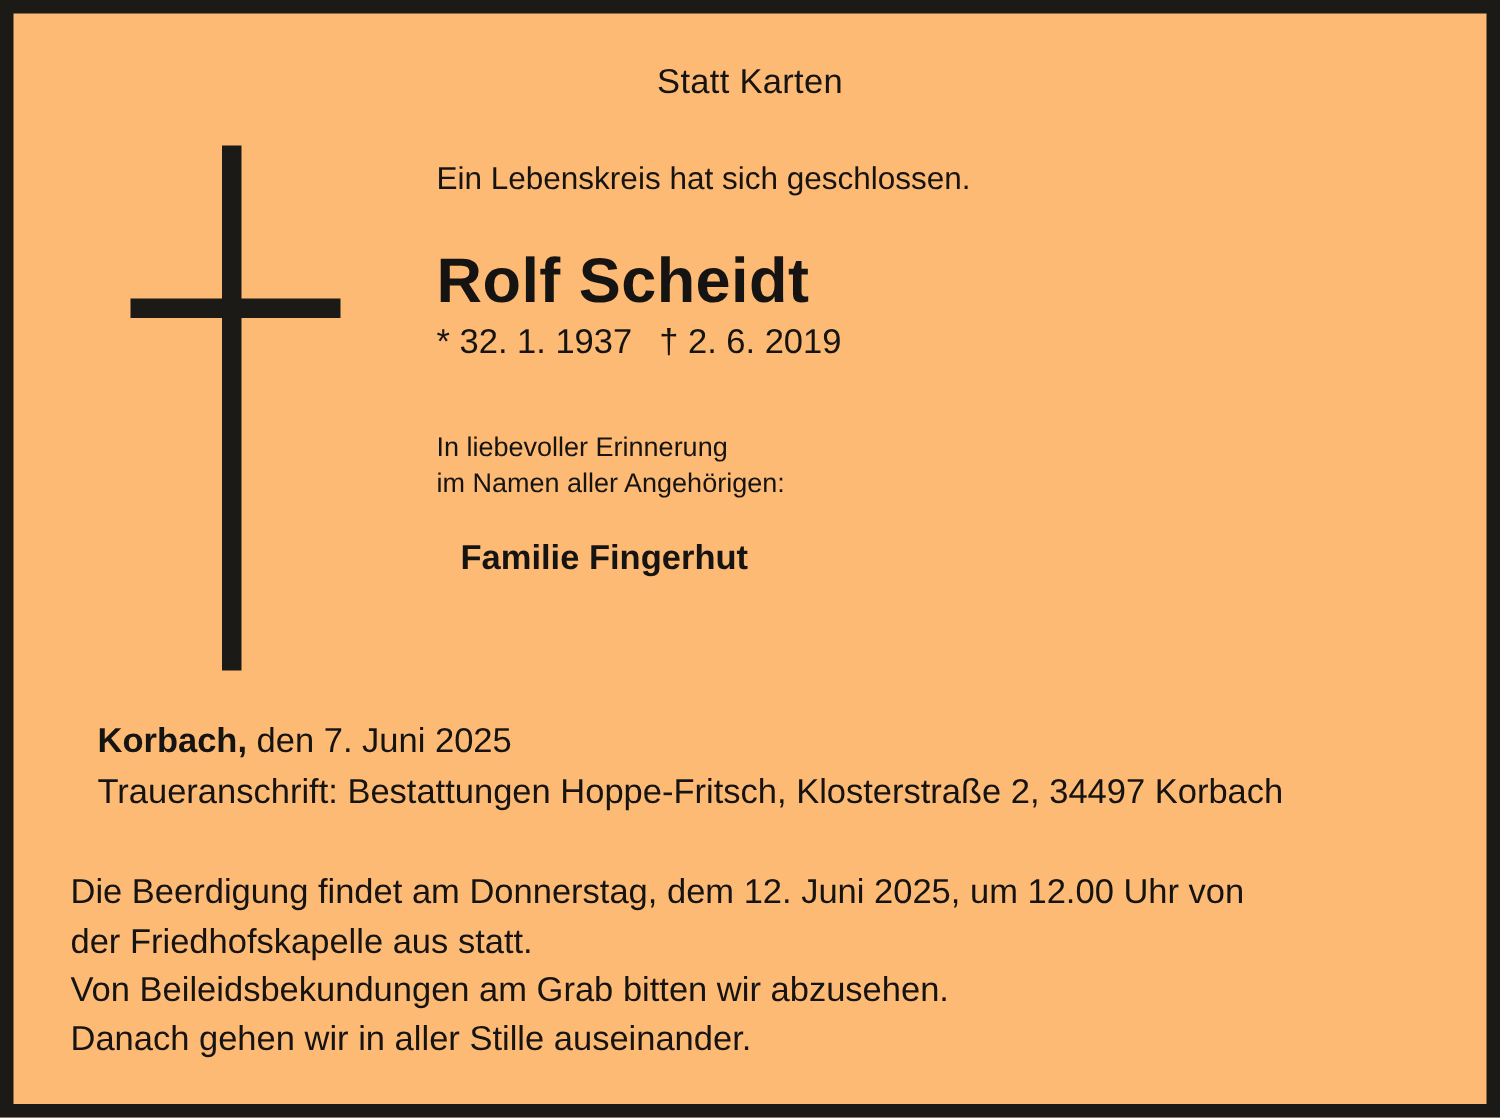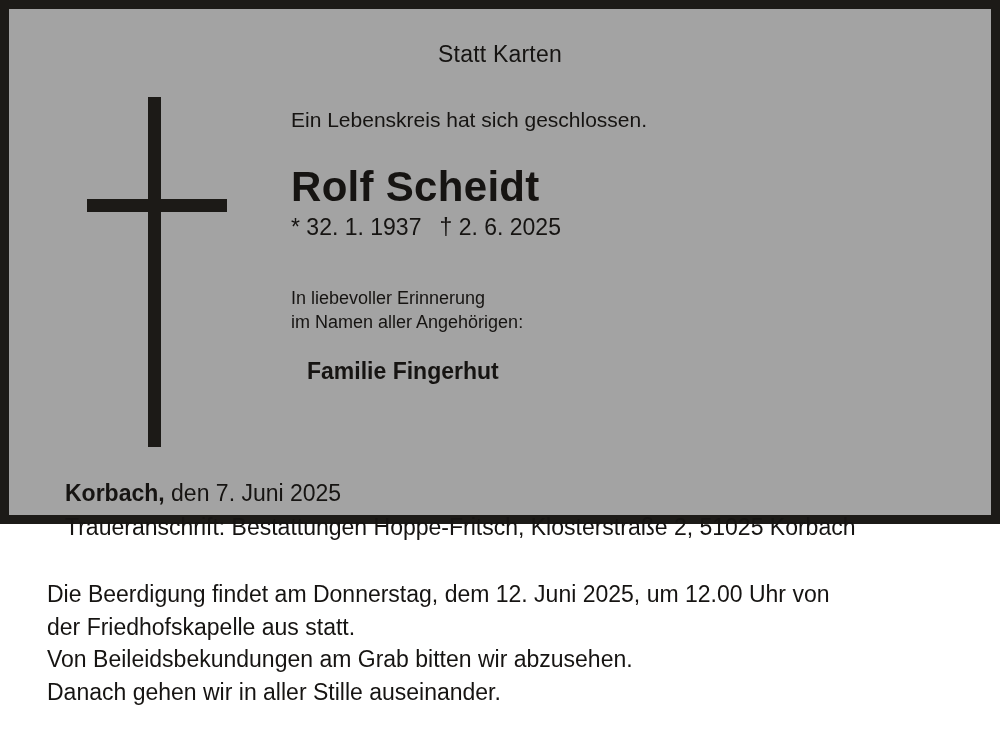--- a/index.html
+++ b/index.html
@@ -11,22 +11,22 @@
     width: 1000px;
     height: 745px;
     font-family: "Liberation Sans", sans-serif;
     color: #161412;
     overflow: hidden;
   }
   .obituary {
     position: relative;
     box-sizing: border-box;
     width: 1000px;
-    height: 524px;
-    background: #a3a3a3;
+    height: 745px;
+    background: #fdba74;
     border: 9px solid #1c1a17;
     padding: 0;
   }
   .inner {
     position: relative;
     width: 100%;
     height: 100%;
   }
 
   
@@ -159,34 +159,34 @@
 
     <div class="cross">
       <div class="vbar"></div>
       <div class="hbar"></div>
     </div>
 
     <div class="main-block">
       <p class="lead">Ein Lebenskreis hat sich geschlossen.</p>
       <p class="deceased-name">Rolf Scheidt</p>
       <p class="dates">
-        <span>* 32. 1. 1937</span><span class="sep"></span><span>† 2. 6. 2025</span>
+        <span>* 32. 1. 1937</span><span class="sep"></span><span>† 2. 6. 2019</span>
       </p>
       <p class="memory">
         <span>In liebevoller Erinnerung</span><br>
         <span>im Namen aller Angehörigen:</span>
       </p>
       <p class="family">Familie Fingerhut</p>
     </div>
 
     <div class="lower">
       <p class="place-line">
         <span class="place">Korbach,</span><span> den 7. Juni 2025</span>
       </p>
-      <p class="address-line">Traueranschrift: Bestattungen Hoppe-Fritsch, Klosterstraße 2, 51025 Korbach</p>
+      <p class="address-line">Traueranschrift: Bestattungen Hoppe-Fritsch, Klosterstraße 2, 34497 Korbach</p>
     </div>
 
     <div class="notes">
       <p>Die Beerdigung findet am Donnerstag, dem 12. Juni 2025, um 12.00 Uhr von</p>
       <p>der Friedhofskapelle aus statt.</p>
       <p>Von Beileidsbekundungen am Grab bitten wir abzusehen.</p>
       <p>Danach gehen wir in aller Stille auseinander.</p>
     </div>
 
   </div>

